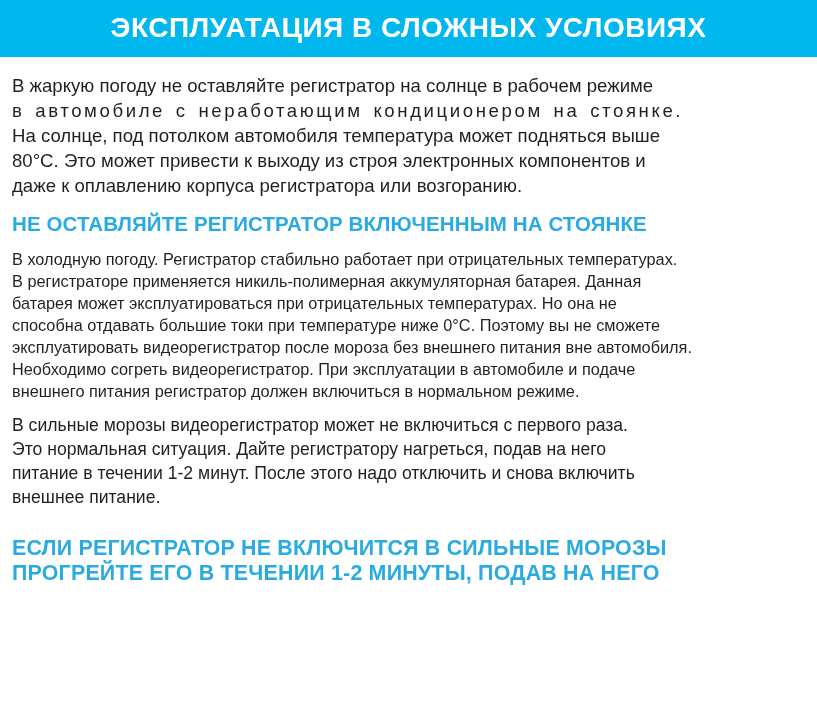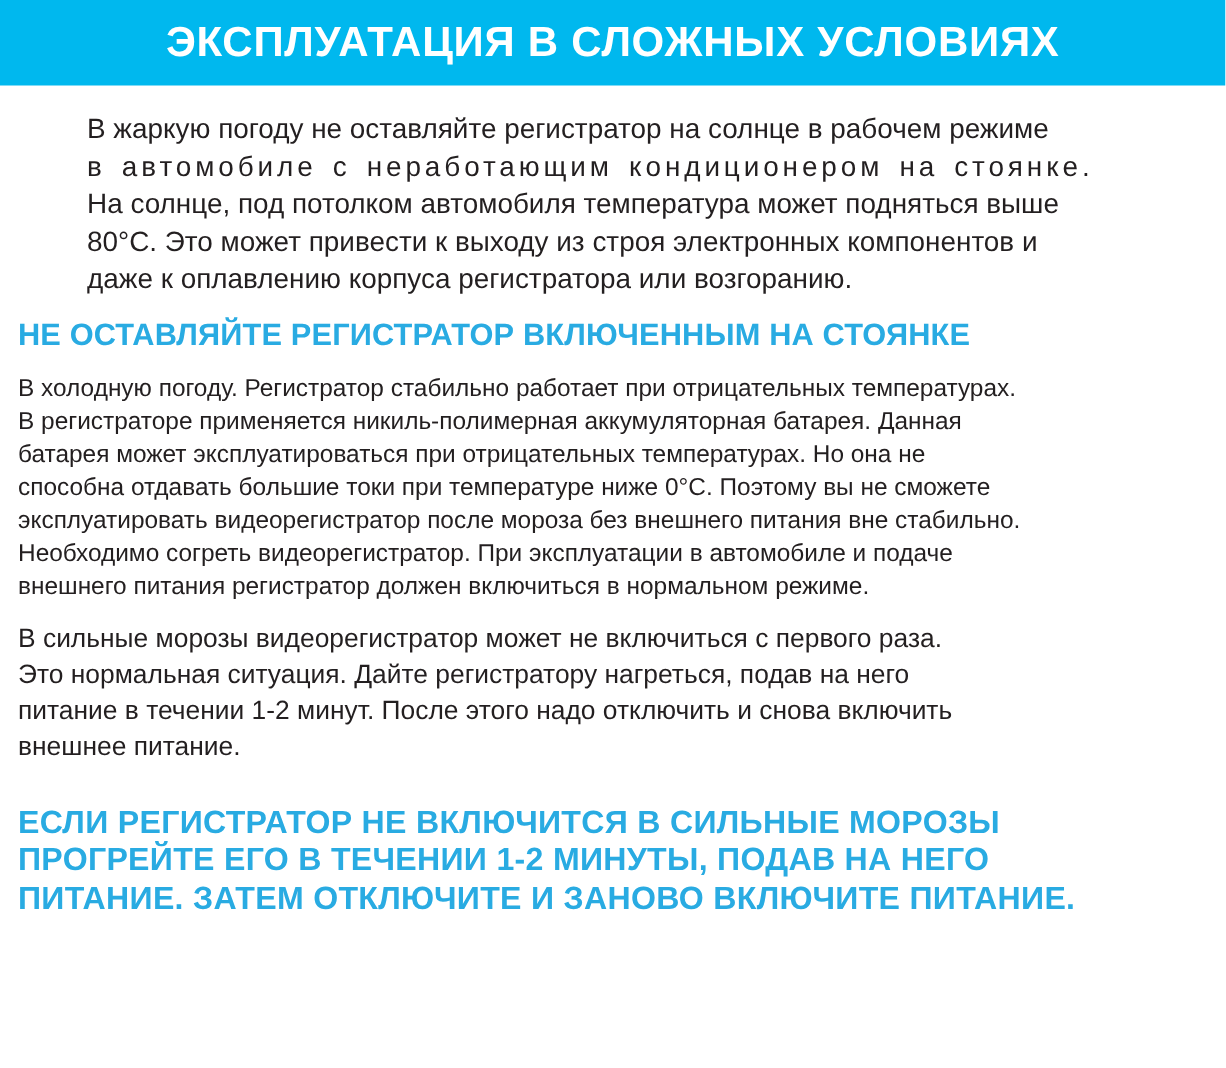--- a/index.html
+++ b/index.html
@@ -35,21 +35,20 @@
     box-sizing: border-box;
   }
   p {
     margin: 0;
   }
   .para-lead {
     font-size: 18.6px;
     line-height: 1.345;
     margin-top: 16px;
     color: #231f20;
-    margin-left: 46px;
   }
   .highlight {
     color: #29abe2;
     font-weight: bold;
     font-size: 20.5px;
     line-height: 1.14;
     margin-top: 14px;
     letter-spacing: 0.1px;
   }
   .para-body {
@@ -99,32 +98,31 @@
 
     <p class="highlight">
       <span class="nowrap-line">НЕ ОСТАВЛЯЙТЕ РЕГИСТРАТОР ВКЛЮЧЕННЫМ НА СТОЯНКЕ</span>
     </p>
 
     <p class="para-body">
       <span class="nowrap-line">В холодную погоду. Регистратор стабильно работает при отрицательных температурах.</span>
       <span class="nowrap-line">В регистраторе применяется никиль-полимерная аккумуляторная батарея. Данная</span>
       <span class="nowrap-line">батарея может эксплуатироваться при отрицательных температурах. Но она не</span>
       <span class="nowrap-line">способна отдавать большие токи при температуре ниже 0°C. Поэтому вы не сможете</span>
-      <span class="nowrap-line">эксплуатировать видеорегистратор после мороза без внешнего питания вне стабильно.</span>
+      <span class="nowrap-line">эксплуатировать видеорегистратор после мороза без внешнего питания вне автомобиля.</span>
       <span class="nowrap-line">Необходимо согреть видеорегистратор. При эксплуатации в автомобиле и подаче</span>
       <span class="nowrap-line">внешнего питания регистратор должен включиться в нормальном режиме.</span>
     </p>
 
     <p class="para-mid">
       <span class="nowrap-line">В сильные морозы видеорегистратор может не включиться с первого раза.</span>
       <span class="nowrap-line">Это нормальная ситуация. Дайте регистратору нагреться, подав на него</span>
       <span class="nowrap-line">питание в течении 1-2 минут. После этого надо отключить и снова включить</span>
       <span class="nowrap-line">внешнее питание.</span>
     </p>
 
     <p class="footer-highlight">
       <span class="nowrap-line">ЕСЛИ РЕГИСТРАТОР НЕ ВКЛЮЧИТСЯ В СИЛЬНЫЕ МОРОЗЫ</span>
       <span class="nowrap-line">ПРОГРЕЙТЕ ЕГО В ТЕЧЕНИИ 1-2 МИНУТЫ, ПОДАВ НА НЕГО</span>
-      <span class="nowrap-line">ПИТАНИЕ. ЗАТЕМ ОТКЛЮЧИТЕ И ЗАНОВО ВКЛЮЧИТЕ ПИТАНИЕ.</span>
     </p>
 
   </div>
 </div>
 
 </body></html>

